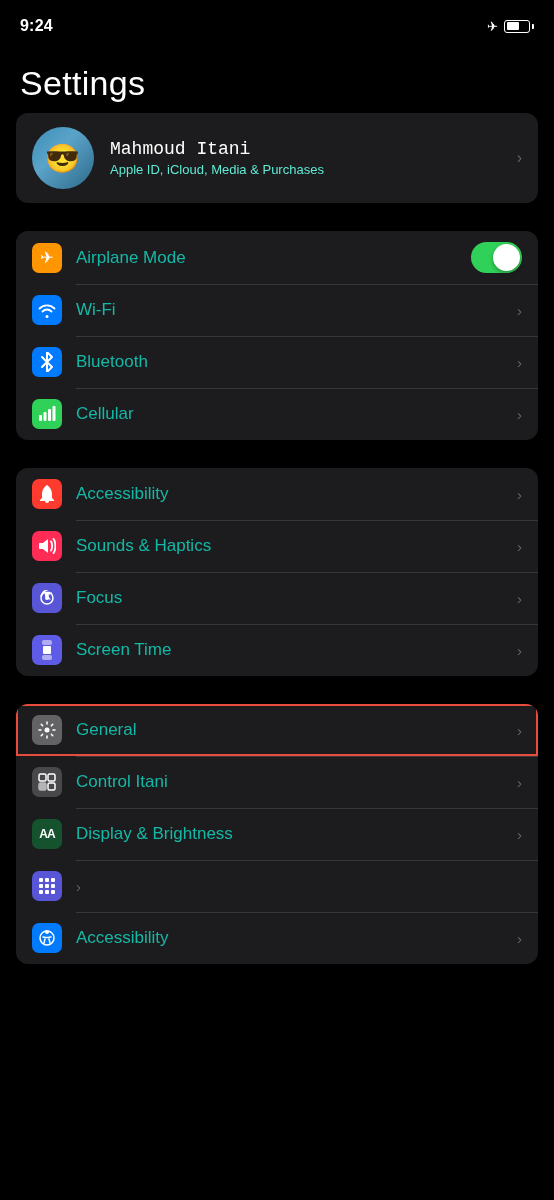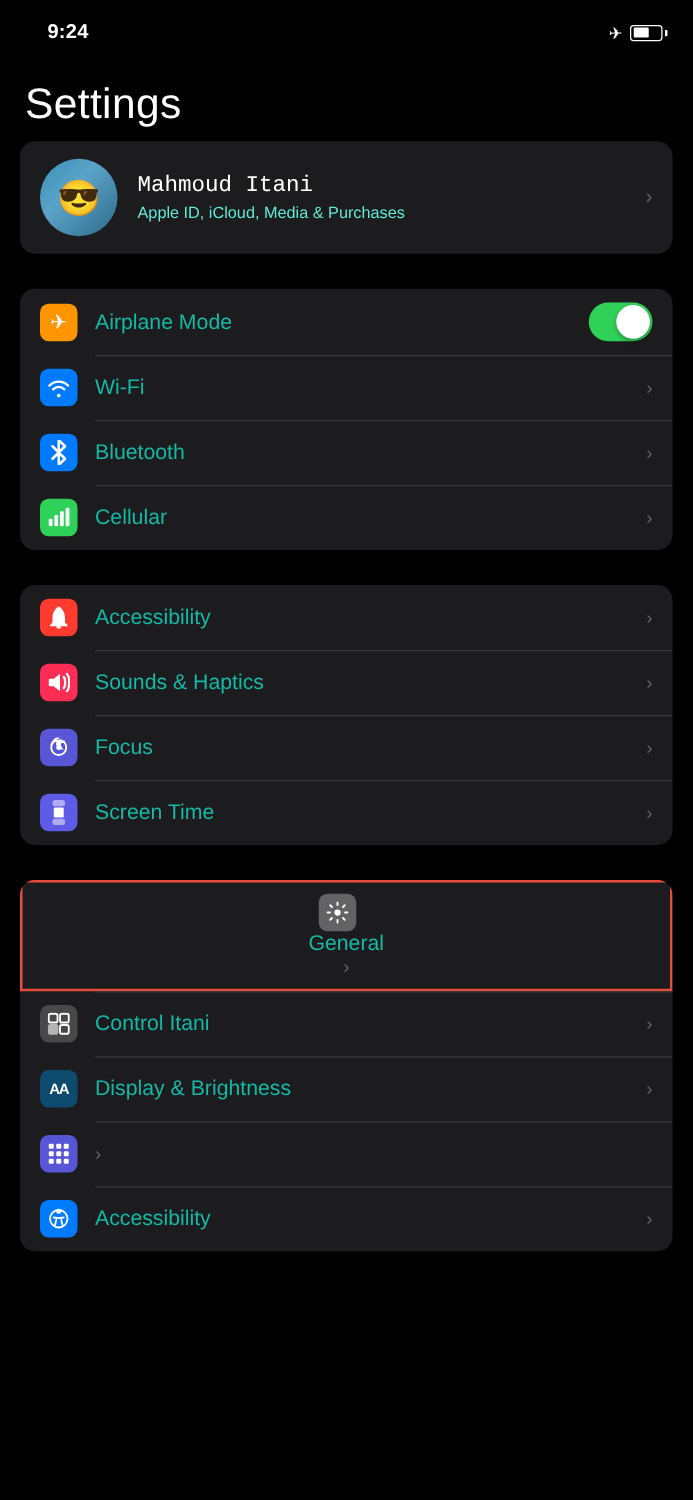--- a/index.html
+++ b/index.html
@@ -12,21 +12,21 @@
       width: 554px;
       min-height: 1200px;
       overflow-x: hidden;
     }
 
     
     .status-bar {
       display: flex;
       justify-content: space-between;
       align-items: center;
-      padding: 14px 20px 6px 38px;
+      padding: 14px 20px 6px 20px;
       height: 44px;
     }
     .status-time {
       font-size: 16px;
       font-weight: 600;
       letter-spacing: 0.2px;
     }
     .status-icons {
       display: flex;
       align-items: center;
@@ -150,21 +150,21 @@
     .icon-orange { background: #ff9500; }
     .icon-blue { background: #007aff; }
     .icon-bluetooth { background: #007aff; }
     .icon-green { background: #30d158; }
     .icon-red { background: #ff3b30; }
     .icon-pink-red { background: #ff2d55; }
     .icon-purple { background: #5856d6; }
     .icon-indigo { background: #5e5ce6; }
     .icon-gray { background: #636366; }
     .icon-dark-gray { background: #48484a; }
-    .icon-display { background: #0c4a6e; }
+    .icon-display { background: #14532d; }
     .icon-home { background: #5856d6; }
     .icon-access { background: #007aff; }
 
     .row-label {
       font-size: 17px;
       color: #14b8a6;
       flex: 1;
     }
 
     .chevron-right {
@@ -331,21 +331,21 @@
       </svg>
     </div>
     <span class="row-label">Screen Time</span>
     <span class="chevron-right">›</span>
   </div>
 
 </div>
 
 <div class="section">
 
-  <div class="settings-row row-selected" style="border-radius: 0; flex-direction: column;">
+  <div class="settings-row row-selected" style="border-radius: 0;">
     <div class="row-icon icon-gray">
       <svg width="18" height="18" viewBox="0 0 18 18" fill="none">
         <circle cx="9" cy="9" r="2.5" fill="white"></circle>
         <path d="M9 1v2M9 15v2M1 9h2M15 9h2M3.2 3.2l1.4 1.4M13.4 13.4l1.4 1.4M3.2 14.8l1.4-1.4M13.4 4.6l1.4-1.4" stroke="white" stroke-width="1.5" stroke-linecap="round"></path>
       </svg>
     </div>
     <span class="row-label">General</span>
     <span class="chevron-right">›</span>
   </div>
 

